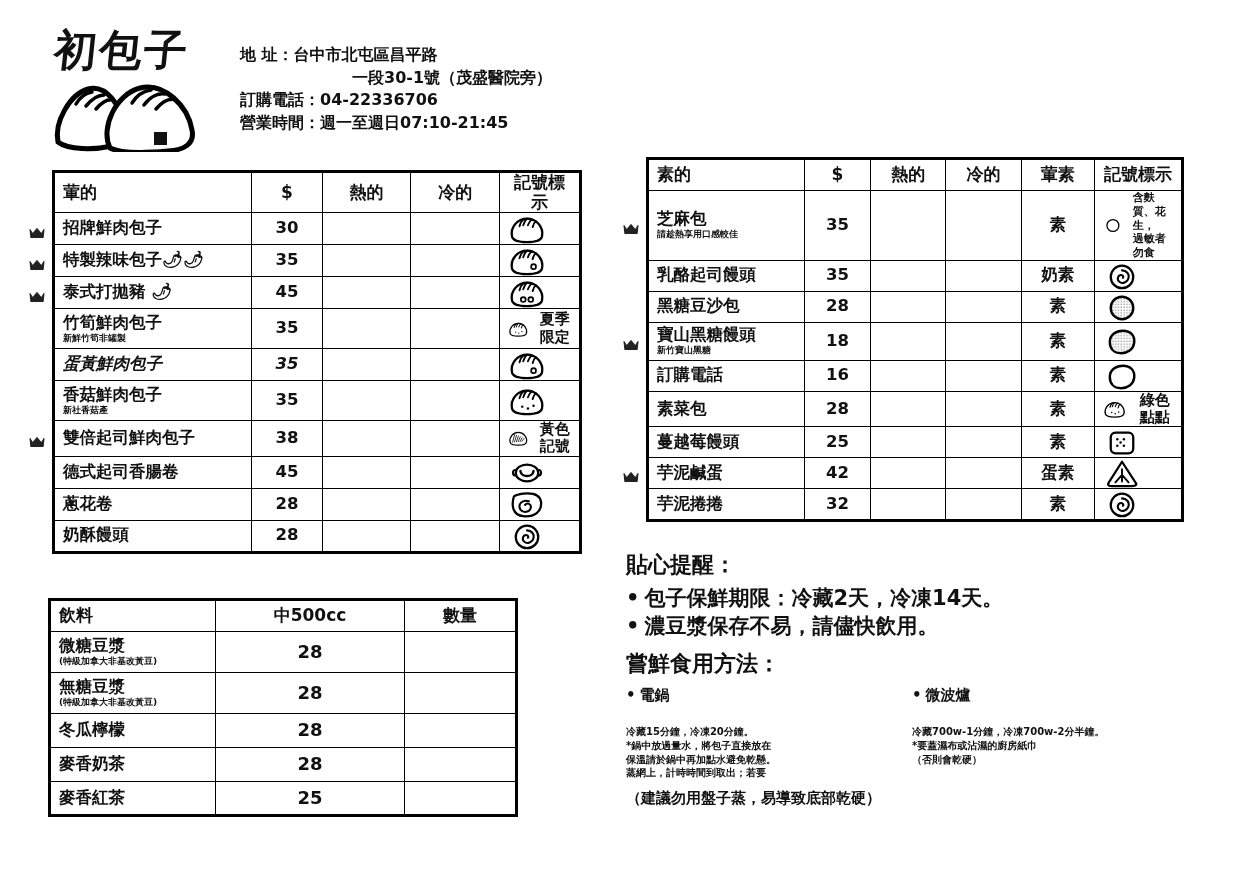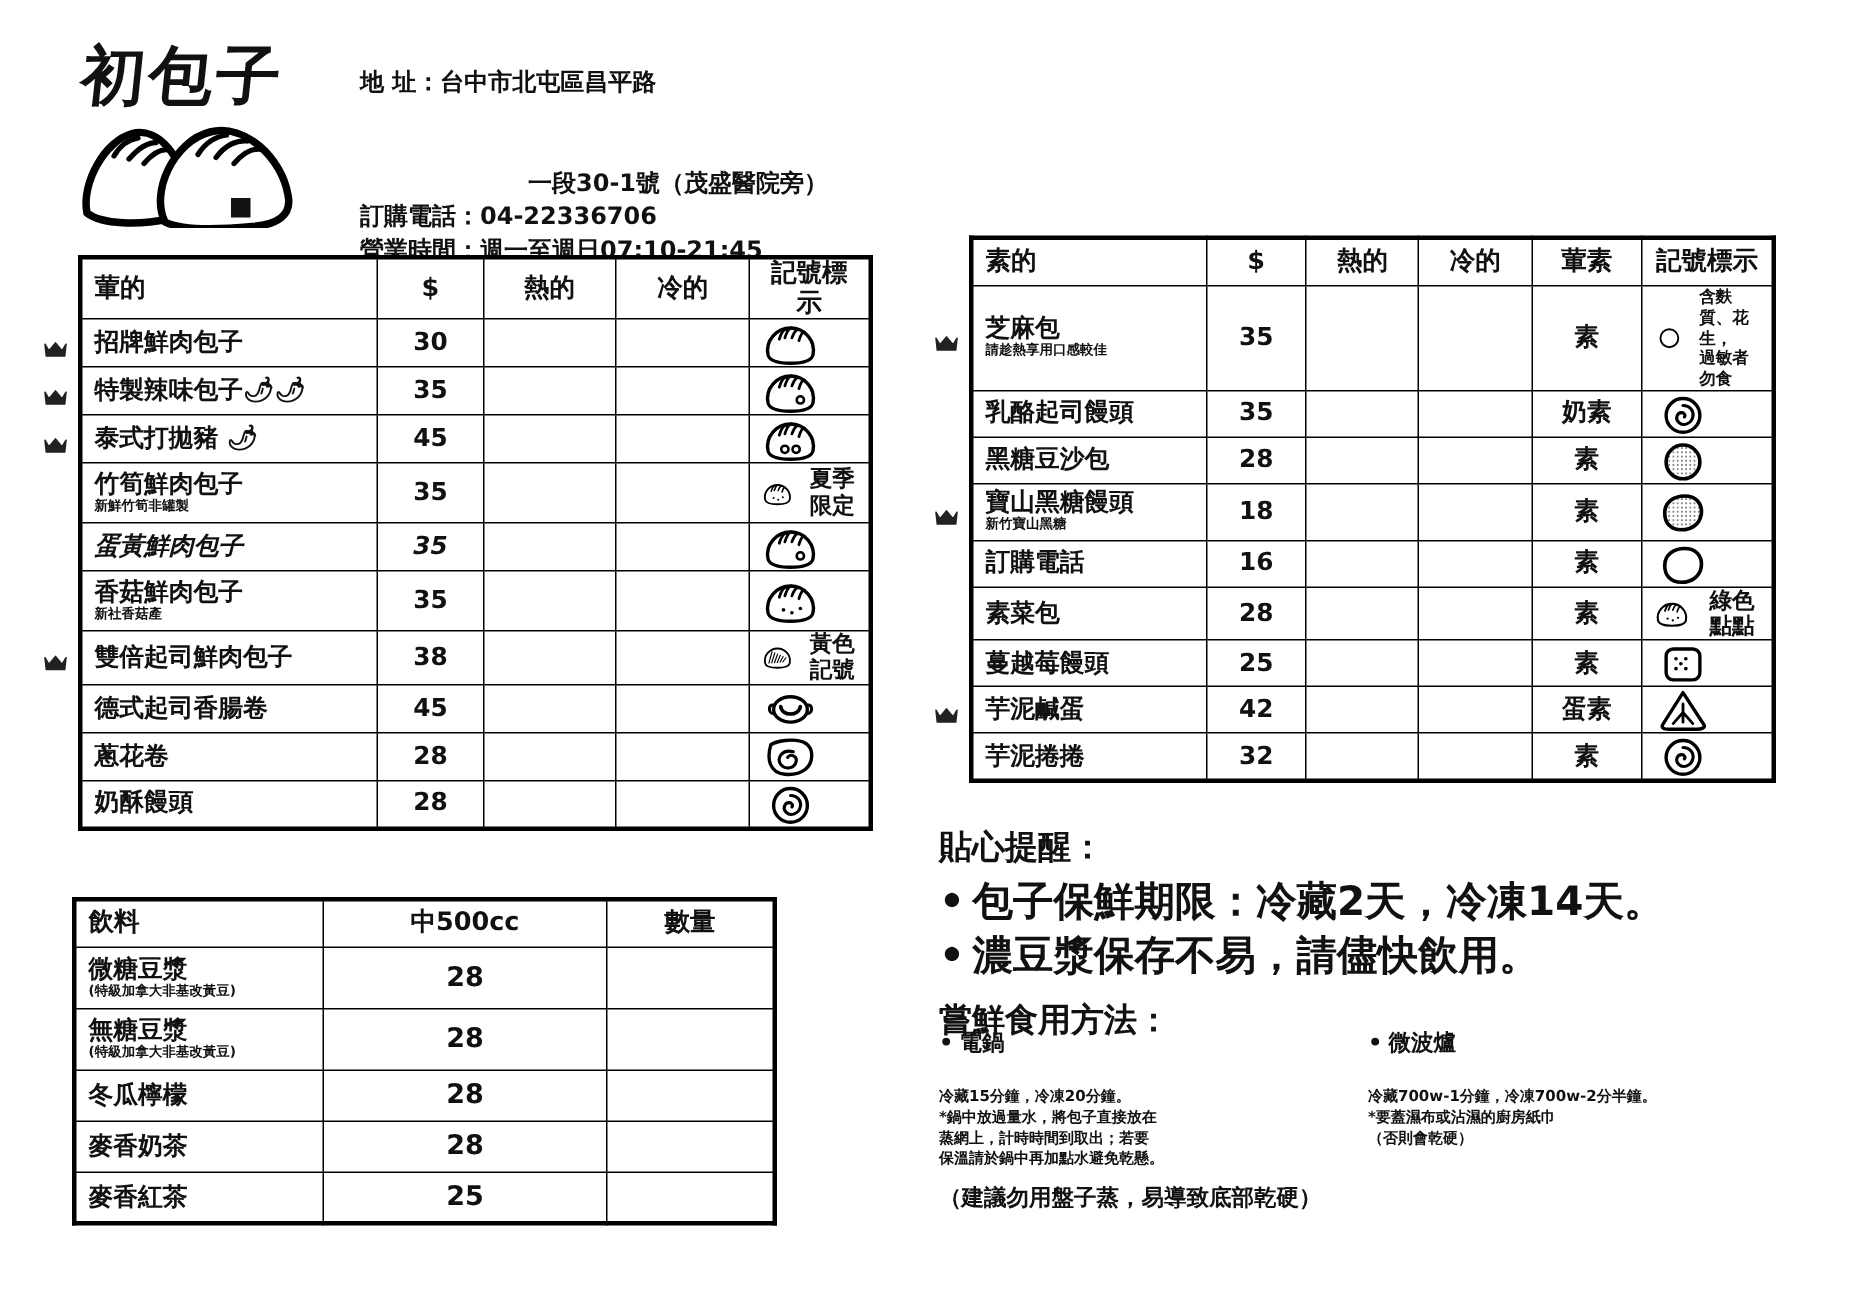--- a/index.html
+++ b/index.html
@@ -18,21 +18,21 @@
   .logo{position:absolute;left:8px;top:0;width:165px;height:135px;}
   .logo-text{
     font-family:"DejaVu Sans","Liberation Sans",sans-serif;
     font-weight:bold;font-size:43px;letter-spacing:2px;
     position:absolute;left:6px;top:4px;
     transform:skewX(-6deg);
   }
   .logo-buns{position:absolute;left:2px;top:52px;}
   .contact{position:absolute;left:200px;top:26px;font-size:16px;line-height:1.42;font-weight:bold;}
   .contact .row{white-space:nowrap;}
-  .contact .indent{padding-left:112px;margin-top:44px;}
+  .contact .indent{padding-left:112px;}
 
   
   table{border-collapse:collapse;}
   .menu-table{
     border:3px solid #000;
     background:#fff;
   }
   .menu-table th,.menu-table td{
     border:1.5px solid #000;
     padding:0 8px;
@@ -62,21 +62,21 @@
   #tbl-meat{width:530px;}
   #tbl-veg-wrap{position:absolute;left:646px;top:157px;}
   #tbl-veg{width:538px;}
   #tbl-drink-wrap{position:absolute;left:48px;top:598px;}
   #tbl-drink{width:470px;}
 
   
   .notes{position:absolute;left:626px;top:550px;width:600px;font-weight:bold;}
   .notes h3{margin:0 0 4px 0;font-size:22px;font-weight:bold;}
   .notes ul{margin:0;padding:0;list-style:none;}
-  .notes li{font-size:27px;line-height:1.35;}
+  .notes li{font-size:21px;line-height:1.35;}
   .notes li::before{content:"\2022";margin-right:5px;}
   .notes h3.second{margin-top:8px;}
   .cook{position:absolute;left:626px;top:686px;width:610px;}
   .cook .col{position:absolute;top:0;font-weight:bold;}
   .cook .col.left{left:0;width:300px;}
   .cook .col.right{left:286px;width:330px;}
   .cook .title{font-size:15px;margin-bottom:20px;}
   .cook .title::before{content:"\2022";margin-right:4px;}
   .cook .line{font-size:10px;line-height:1.38;white-space:nowrap;}
   .cook .tail{position:absolute;left:0;top:103px;font-size:15px;font-weight:bold;white-space:nowrap;}
@@ -560,22 +560,22 @@
         <li>濃豆漿保存不易，請儘快飲用。</li>
       </ul>
     <h3 class="second">嘗鮮食用方法：</h3>
   </div>
 
   <div class="cook">
     <div class="col left">
       <div class="title">電鍋</div>
       <div class="line">冷藏15分鐘，冷凍20分鐘。</div>
       <div class="line">*鍋中放過量水，將包子直接放在</div>
+      <div class="line">保溫請於鍋中再加點水避免乾懸。</div>
       <div class="line">蒸網上，計時時間到取出；若要</div>
-      <div class="line">保溫請於鍋中再加點水避免乾懸。</div>
     </div>
     <div class="col right">
       <div class="title">微波爐</div>
       <div class="line">冷藏700w-1分鐘，冷凍700w-2分半鐘。</div>
       <div class="line">*要蓋濕布或沾濕的廚房紙巾</div>
       <div class="line">（否則會乾硬）</div>
     </div>
     <div class="tail">（建議勿用盤子蒸，易導致底部乾硬）</div>
   </div>
 

